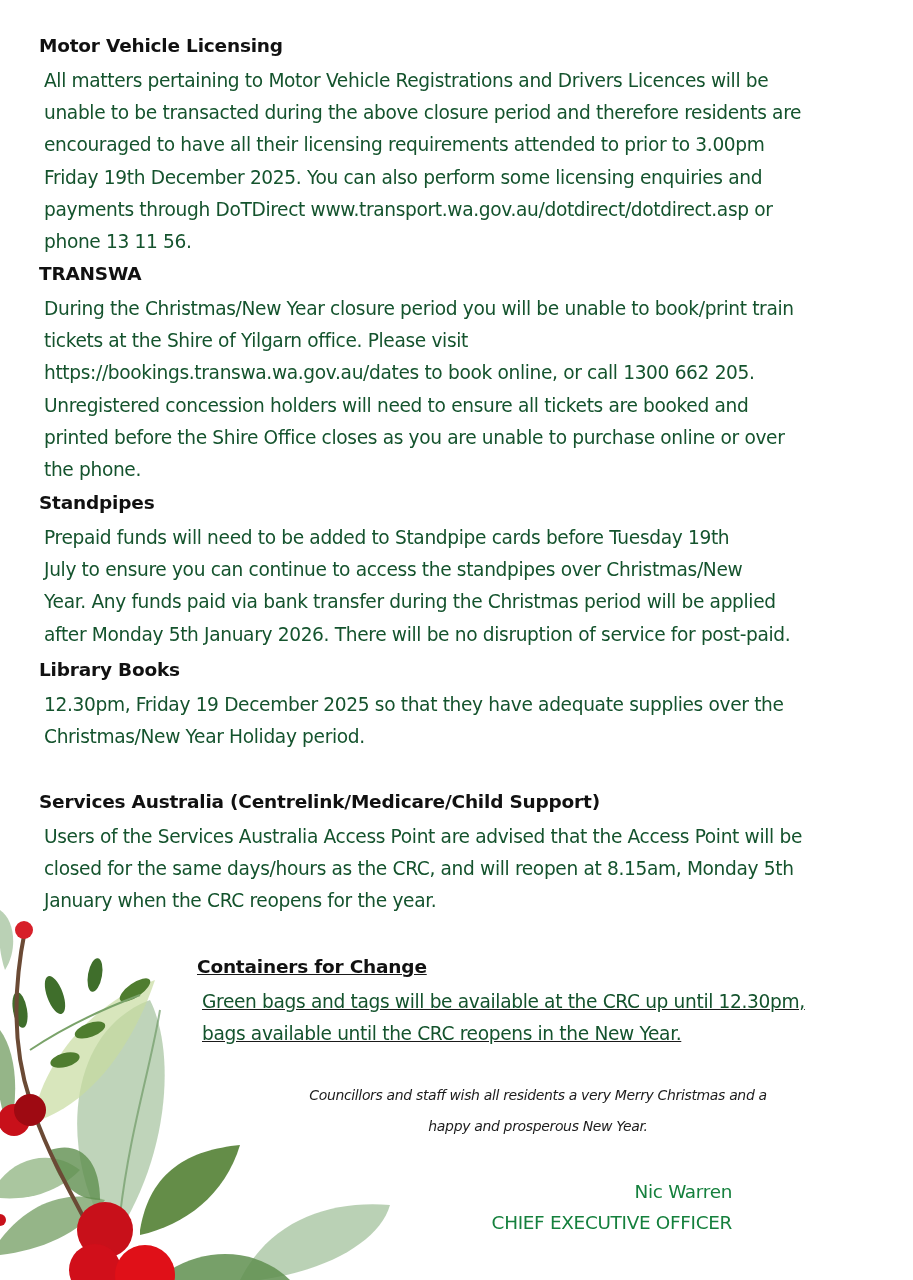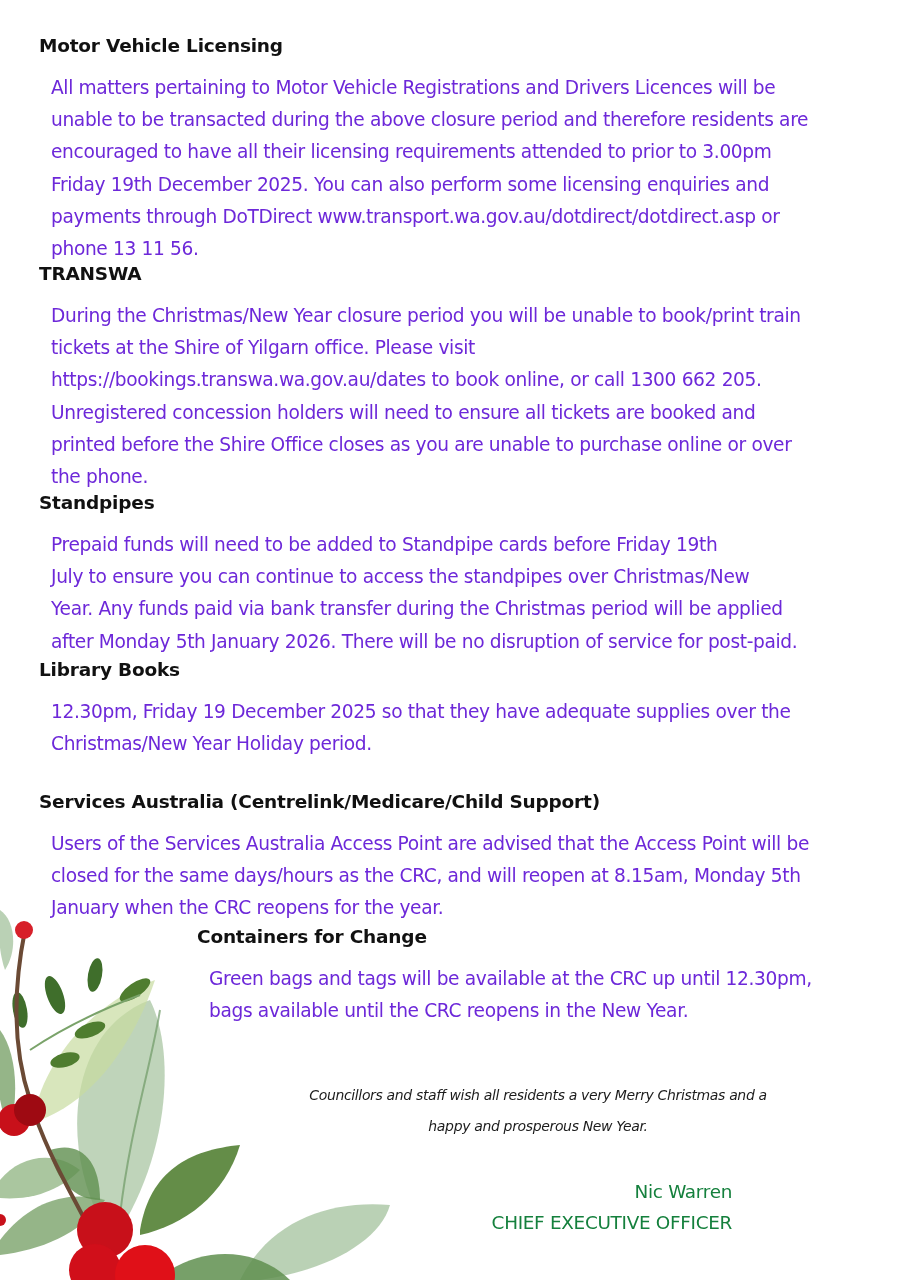--- a/index.html
+++ b/index.html
@@ -32,32 +32,32 @@
       font-size: 18.5px;
       line-height: 28px;
       margin: 0;
       letter-spacing: -0.2px;
       color: #111;
     }
     .body-text {
       font-family: "DejaVu Sans", sans-serif;
       font-size: 18.6px;
       line-height: 32.2px;
-      margin: 12px;
+      margin: 5px;
       letter-spacing: -0.35px;
-      color: #6d28d9;
+      color: #14532d;
     }
     .line { display: block; white-space: nowrap; }
 
     #sec-mvl { top: 32px; }
     #sec-transwa { top: 260px; }
     #sec-standpipes { top: 489px; }
     #sec-library { top: 656px; }
     #sec-services { top: 788px; }
-    #sec-containers { top: 923px; left: 197px; width: 690px; }
+    #sec-containers { top: 953px; left: 197px; width: 690px; text-decoration: underline; }
 
     .closing {
       position: absolute;
       left: 200px;
       width: 676px;
       top: 1080px;
       text-align: center;
       font-style: italic;
       font-size: 14px;
       line-height: 31px;
@@ -142,21 +142,21 @@
       <span class="line">https://bookings.transwa.wa.gov.au/dates to book online, or call 1300 662 205.</span>
       <span class="line">Unregistered concession holders will need to ensure all tickets are booked and</span>
       <span class="line">printed before the Shire Office closes as you are unable to purchase online or over</span>
       <span class="line">the phone.</span>
     </p>
   </div>
 
   <div class="section" id="sec-standpipes">
     <h2 class="heading">Standpipes</h2>
     <p class="body-text">
-      <span class="line">Prepaid funds will need to be added to Standpipe cards before Friday 19th</span>
+      <span class="line">Prepaid funds will need to be added to Standpipe cards before Tuesday 19th</span>
       <span class="line">July to ensure you can continue to access the standpipes over Christmas/New</span>
       <span class="line">Year. Any funds paid via bank transfer during the Christmas period will be applied</span>
       <span class="line">after Monday 5th January 2026. There will be no disruption of service for post-paid.</span>
     </p>
   </div>
 
   <div class="section" id="sec-library">
     <h2 class="heading">Library Books</h2>
     <p class="body-text">
       <span class="line">12.30pm, Friday 19 December 2025 so that they have adequate supplies over the</span>

